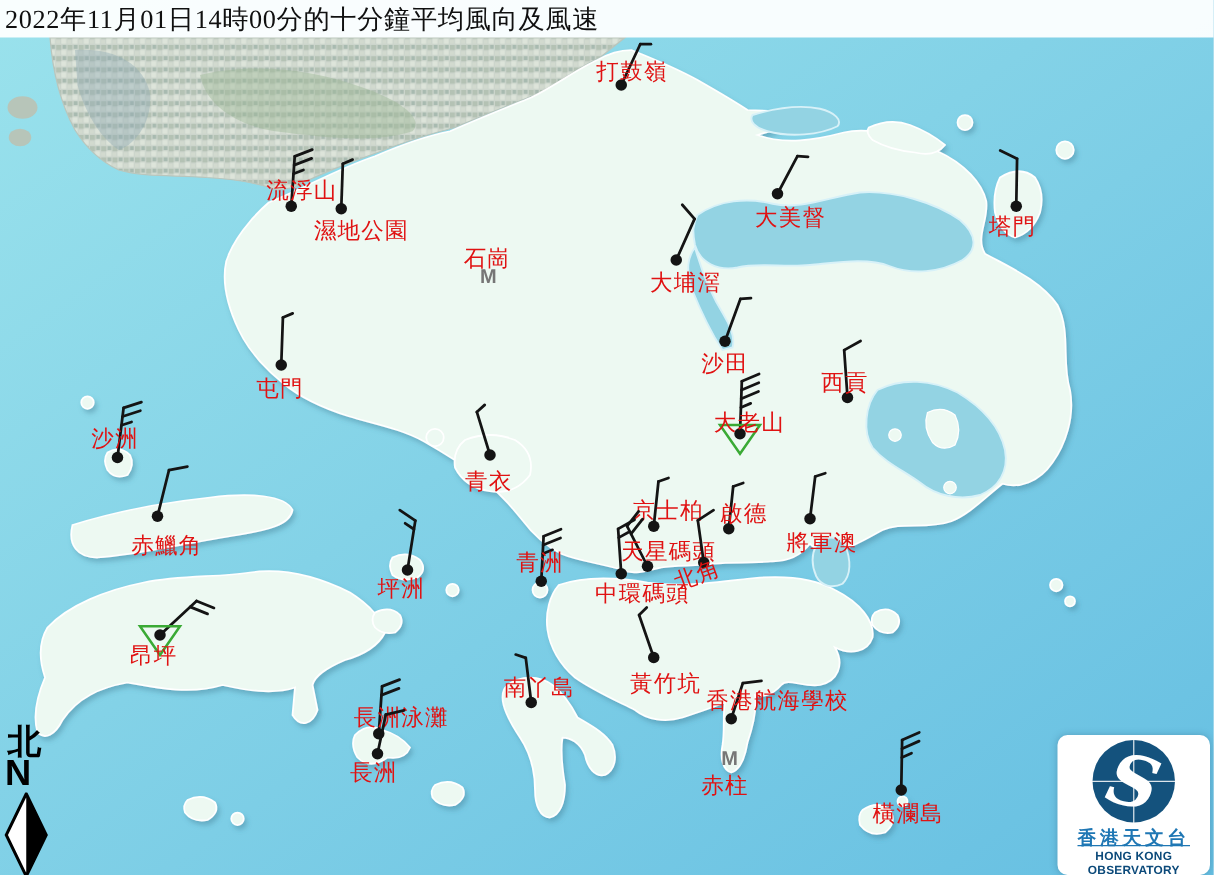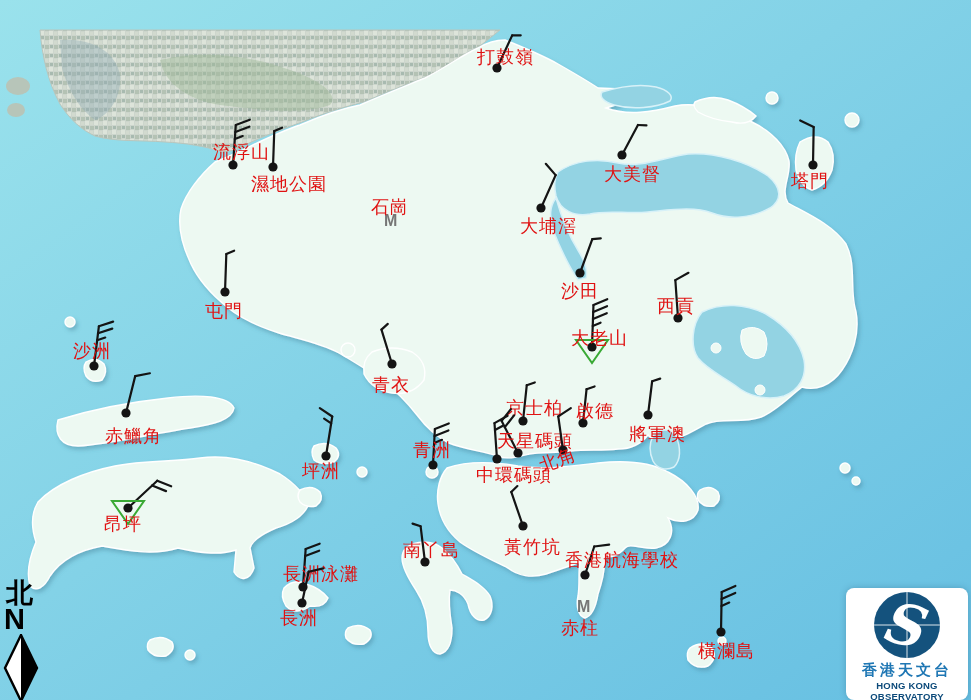--- a/index.html
+++ b/index.html
@@ -16,21 +16,21 @@
   #stations-svg{position:absolute;left:0;top:0;z-index:4;}
   .north-box{position:absolute;left:2px;top:580px;width:42px;z-index:6;
              color:#000;line-height:1;}
   .north-hanzi{font-family:"Liberation Serif","DejaVu Serif",serif;
                font-size:27px;font-weight:bold;padding-left:4px;}
   .north-letter{font-size:29px;font-weight:900;padding-left:2px;margin-top:-2px;}
   .logo-card{position:absolute;left:846px;top:588px;width:122px;height:112px;
              background:#fff;border-radius:8px;z-index:6;text-align:center;
              box-shadow:0 0 6px rgba(40,90,120,.35);}
   .logo-cn{font-size:15px;font-weight:bold;color:#1f77b4;letter-spacing:3px;
-           margin-top:1px;}
+           margin-top:1px;text-decoration:underline;}
   .logo-en{font-size:9.5px;font-weight:bold;color:#0c4a7a;letter-spacing:.2px;}
 </style>
 </head>
 <body>
 
 <div class="stage">
 
   <svg id="map-svg" width="971" height="700" viewBox="0 0 971 700">
     <defs>
       <linearGradient id="sea" x1="0" y1="0" x2="1" y2="1">
@@ -325,20 +325,23 @@
       <g>
         <line x1="721" y1="632" x2="721.6980962574913" y2="592.0060921937444" stroke="#141414" stroke-width="2.2" stroke-linecap="round"></line>
         <line x1="721.6980962574913" y1="592.0060921937444" x2="735.4012781221303" y2="585.9050425476074" stroke="#141414" stroke-width="2.2" stroke-linecap="round"></line>
         <line x1="721.5759294124304" y1="599.0050260598391" x2="735.2791112770693" y2="592.9039764137021" stroke="#141414" stroke-width="2.2" stroke-linecap="round"></line>
         <line x1="721.4537625673694" y1="606.0039599259338" x2="729.2188989573315" y2="602.5466984597896" stroke="#141414" stroke-width="2.2" stroke-linecap="round"></line>
         <circle cx="721" cy="632" r="4.6" fill="#141414"></circle>
         <text x="698" y="657" fill="#e01212" font-size="18" letter-spacing="1" font-family="'Liberation Serif','DejaVu Serif',serif">橫瀾島</text>
       </g>
     </svg>
 
+  <div class="title-bar">
+    <span>2022年11月01日14時00分的十分鐘平均風向及風速</span>
+  </div>
 
   <div class="north-box">
     <div class="north-hanzi">北</div>
     <div class="north-letter">N</div>
     <svg width="40" height="68" viewBox="0 0 40 68">
       <polygon points="19,1 35,34 19,67 3,34" fill="#ffffff" stroke="#000" stroke-width="2.4"></polygon>
       <polygon points="19,1 35,34 19,67" fill="#000"></polygon>
     </svg>
   </div>
 

